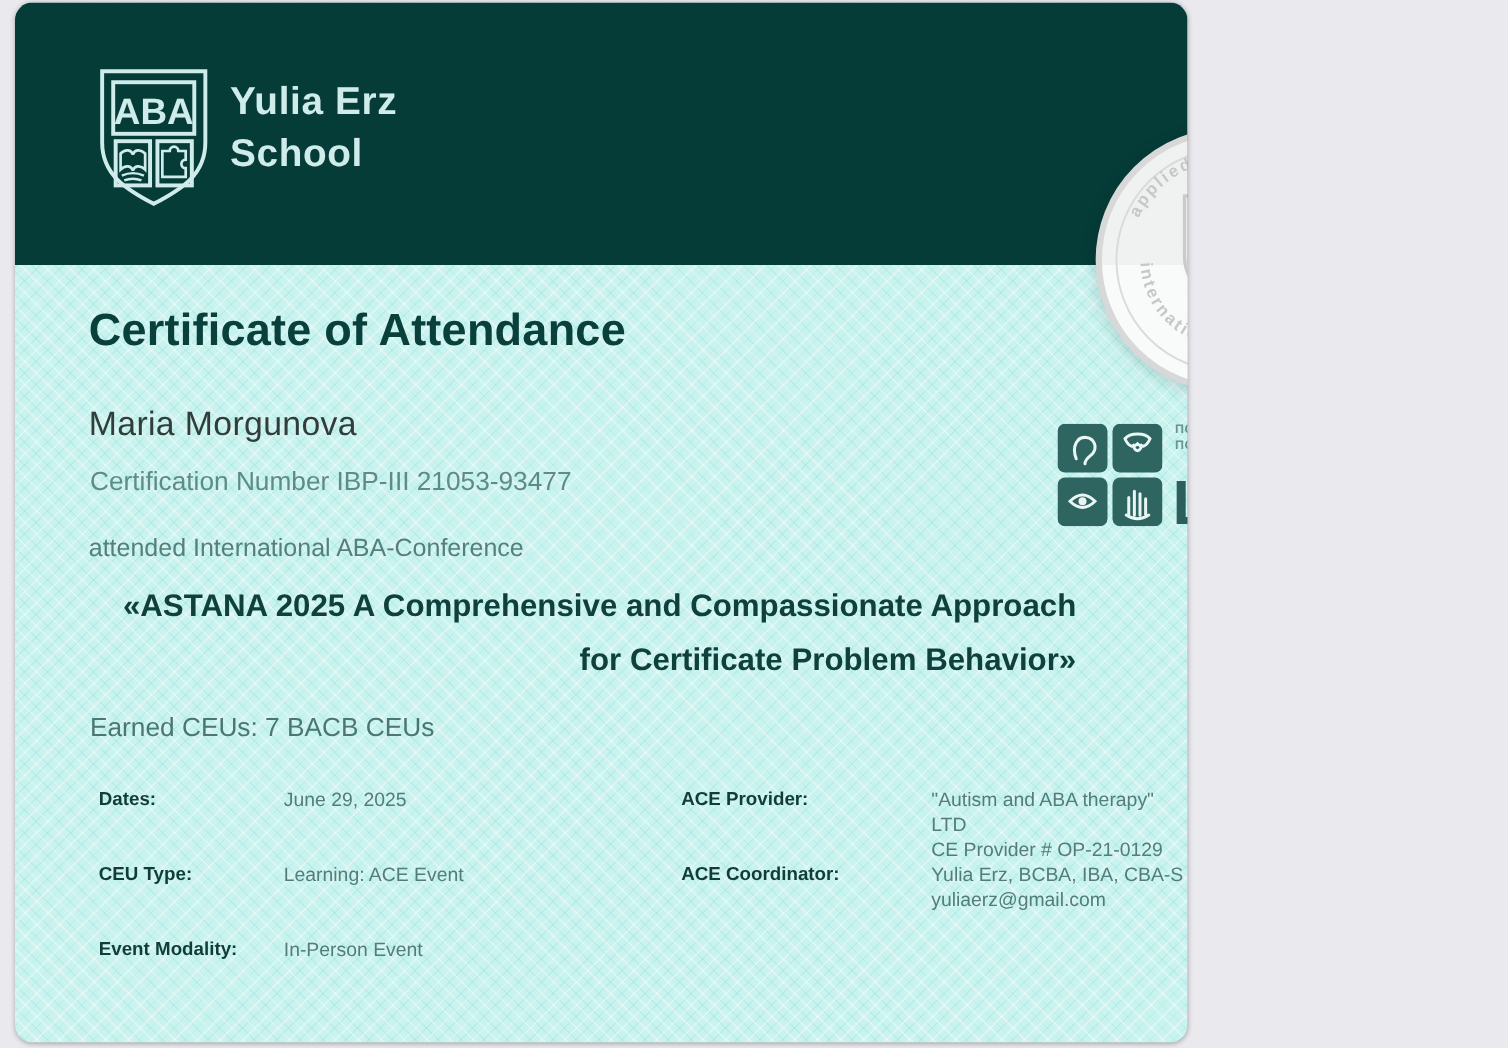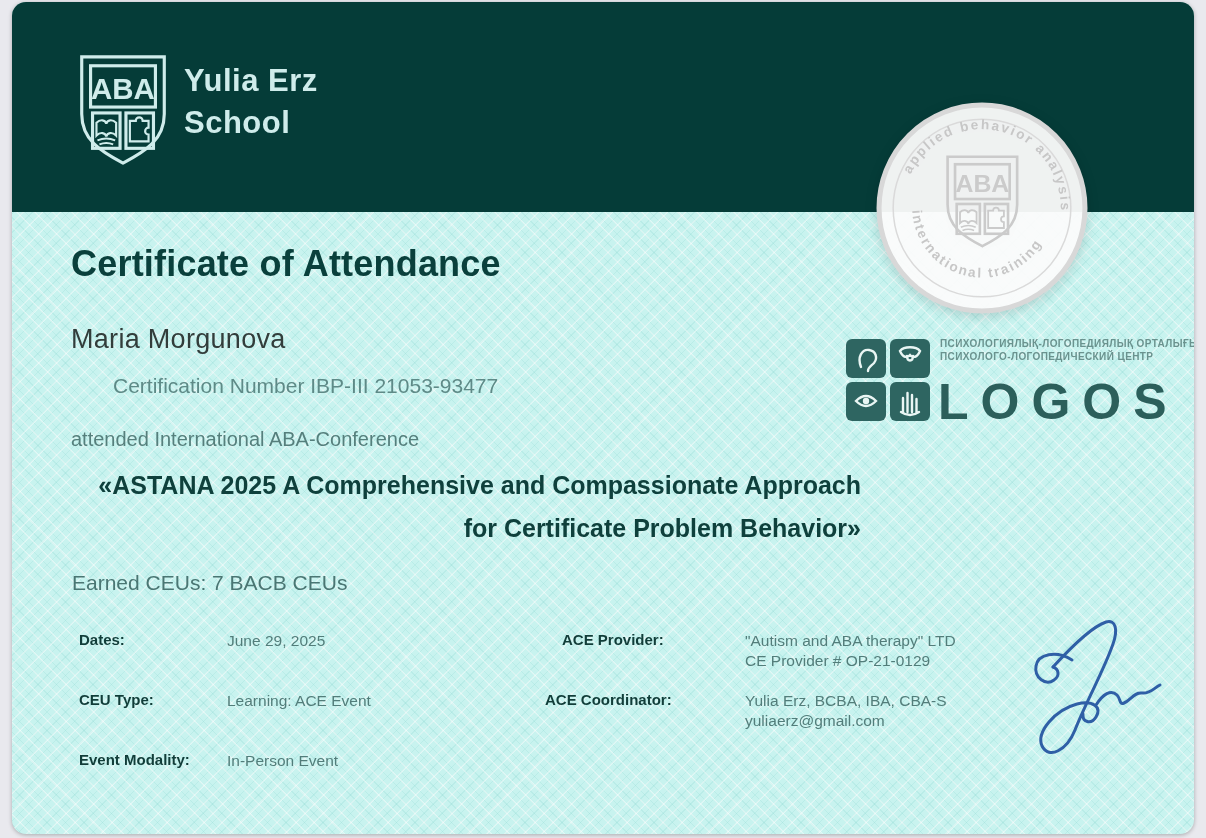--- a/index.html
+++ b/index.html
@@ -3,21 +3,21 @@
 <meta charset="utf-8">
 <style>
   html,body{margin:0;padding:0;}
   body{
     width:1206px;height:838px;
     background:#e9e9ee;
     font-family:"Liberation Sans", sans-serif;
     position:relative;overflow:hidden;
   }
   .card{
-    position:absolute;left:12px;top:2px;width:1182px;height:832px;
+    position:absolute;left:12px;top:2px;width:938px;height:832px;
     border-radius:14px;overflow:hidden;
     background-color:#c8f3ef;
     background-image:
       repeating-linear-gradient(45deg, rgba(255,255,255,0.45) 0 1.5px, rgba(255,255,255,0) 1.5px 13px),
       repeating-linear-gradient(135deg, rgba(255,255,255,0.45) 0 1.5px, rgba(255,255,255,0) 1.5px 13px),
       repeating-linear-gradient(45deg, rgba(120,205,198,0.18) 0 1px, transparent 1px 6.5px),
       repeating-linear-gradient(135deg, rgba(120,205,198,0.18) 0 1px, transparent 1px 6.5px);
     box-shadow:0 1px 4px rgba(0,0,0,.28);
   }
   .header{
@@ -38,21 +38,21 @@
   .title{
     position:absolute;left:59px;top:241px;
     font-size:36px;font-weight:700;color:#0a403c;letter-spacing:0.2px;
   }
   .name{
     position:absolute;left:59px;top:322px;
     font-size:27px;color:#323d3b;letter-spacing:0.3px;
   }
   .certnum{
     position:absolute;left:60px;top:372px;
-    font-size:21px;color:#5e8a87;margin-left:41px;
+    font-size:21px;color:#5e8a87;
   }
   .attended{
     position:absolute;left:59px;top:426px;
     font-size:20px;color:#557f7c;
   }
   .event-title{
     position:absolute;left:59px;top:462px;width:790px;
     font-size:25px;font-weight:700;color:#0f403c;line-height:43px;text-align:right;
   }
   .earned{
@@ -141,21 +141,21 @@
   </div>
   <div class="earned">Earned CEUs: 7 BACB CEUs</div>
 
   <div class="lbl" style="left:67px;top:629px">Dates:</div>
   <div class="val" style="left:215px;top:629px">June 29, 2025</div>
   <div class="lbl" style="left:67px;top:689px">CEU Type:</div>
   <div class="val" style="left:215px;top:689px">Learning: ACE Event</div>
   <div class="lbl" style="left:67px;top:749px">Event Modality:</div>
   <div class="val" style="left:215px;top:749px">In-Person Event</div>
 
-  <div class="lbl" style="left:550px;top:629px">ACE Provider:</div>
+  <div class="lbl" style="left:533px;top:629px">ACE Provider:</div>
   <div class="val" style="left:733px;top:629px">
     <div>"Autism and ABA therapy" LTD</div>
     <div>CE Provider # OP-21-0129</div>
   </div>
   <div class="lbl" style="left:533px;top:689px">ACE Coordinator:</div>
   <div class="val" style="left:733px;top:689px">
     <div>Yulia Erz, BCBA, IBA, CBA-S</div>
     <div>yuliaerz@gmail.com</div>
   </div>
 

